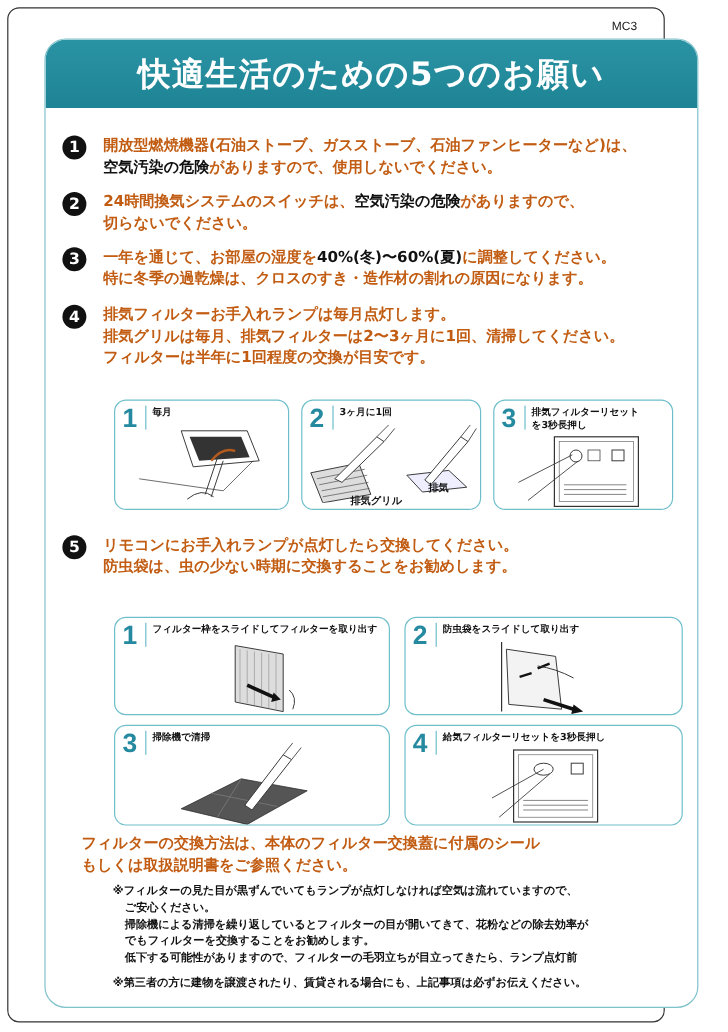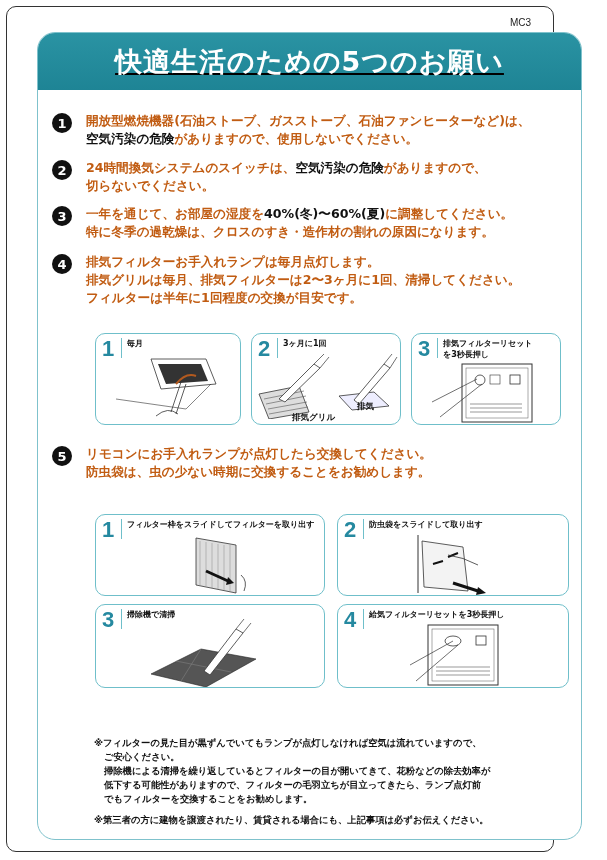--- a/index.html
+++ b/index.html
@@ -9,21 +9,21 @@
     .sheet {
       position: absolute; left: 6px; top: 6px; width: 548px; height: 846px;
       border: 1.5px solid #333; border-radius: 10px; background: #fff;
     }
     .code {
       position: absolute; right: 22px; top: 10px; font-size: 10px; color: #222;
       font-family: "Liberation Sans", sans-serif;
     }
     .panel {
       position: absolute; left: 30px; top: 25px; width: 545px; height: 808px;
-      border: 1.5px solid #7fc2cc; border-radius: 18px; overflow: hidden; background: #fff; text-decoration: underline;
+      border: 1.5px solid #7fc2cc; border-radius: 18px; overflow: hidden; background: #fff;
     }
     .banner {
       height: 57px; background: linear-gradient(180deg,#2a93a3 0%, #1e8495 100%);
       display: flex; align-items: center; justify-content: center;
     }
     .banner h1 {
       color: #fff; font-size: 27px; font-weight: bold; letter-spacing: 1px;
       font-family: "DejaVu Sans", sans-serif;
     }
 
@@ -215,23 +215,27 @@
           <ellipse cx="45" cy="18" rx="8" ry="5" fill="#fff" stroke="#333" stroke-width="0.8"></ellipse>
           <rect x="68" y="13" width="10" height="9" fill="#fff" stroke="#333" stroke-width="0.8"></rect>
           <line x1="28" y1="44" x2="82" y2="44" stroke="#333" stroke-width="0.5"></line>
           <line x1="28" y1="48" x2="82" y2="48" stroke="#333" stroke-width="0.5"></line>
           <line x1="28" y1="52" x2="82" y2="52" stroke="#333" stroke-width="0.5"></line>
           <path d="M2 42 L45 18 M8 58 L50 22" stroke="#333" stroke-width="0.7"></path>
         </svg>
       </div>
     </div>
 
+    <div class="method">
+      <div>フィルターの交換方法は、本体のフィルター交換蓋に付属のシール</div>
+      <div>もしくは取扱説明書をご参照ください。</div>
+    </div>
 
     <div class="notes">
       <div>※フィルターの見た目が黒ずんでいてもランプが点灯しなければ空気は流れていますので、</div>
       <div class="indent">ご安心ください。</div>
       <div class="indent">掃除機による清掃を繰り返しているとフィルターの目が開いてきて、花粉などの除去効率が</div>
+      <div class="indent">でもフィルターを交換することをお勧めします。</div>
       <div class="indent">低下する可能性がありますので、フィルターの毛羽立ちが目立ってきたら、ランプ点灯前</div>
-      <div class="indent">でもフィルターを交換することをお勧めします。</div>
       <div class="last">※第三者の方に建物を譲渡されたり、賃貸される場合にも、上記事項は必ずお伝えください。</div>
     </div>
   </div>
 </div>
 
 </body></html>

